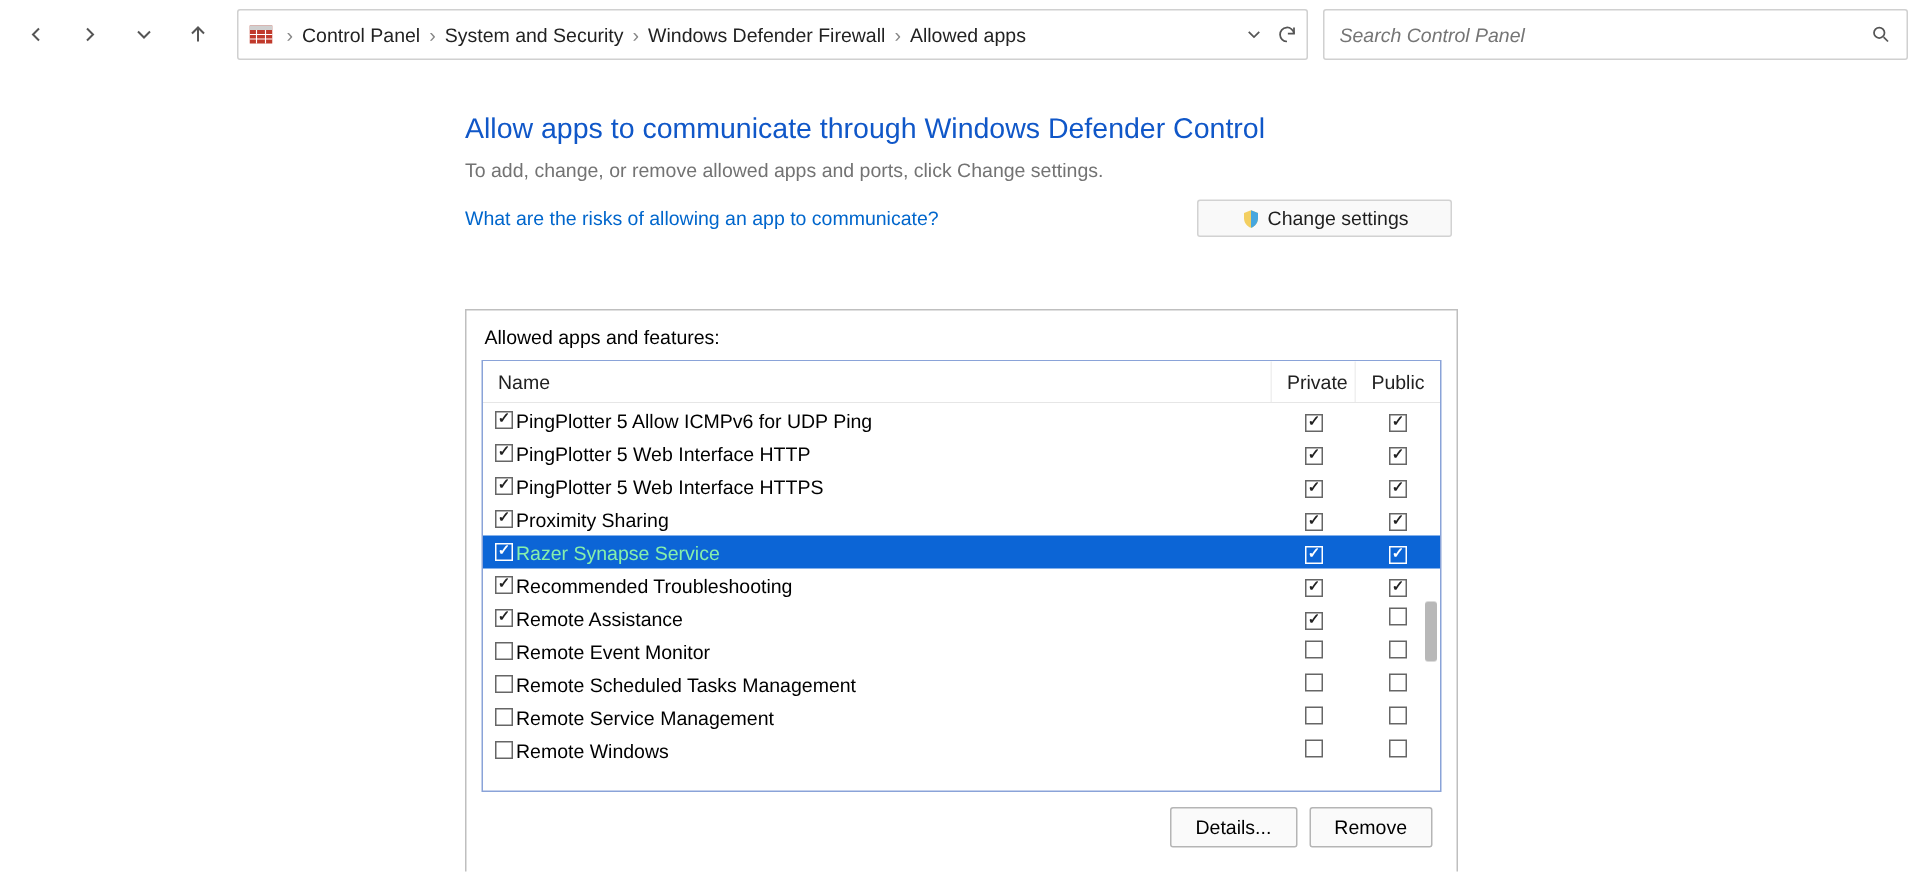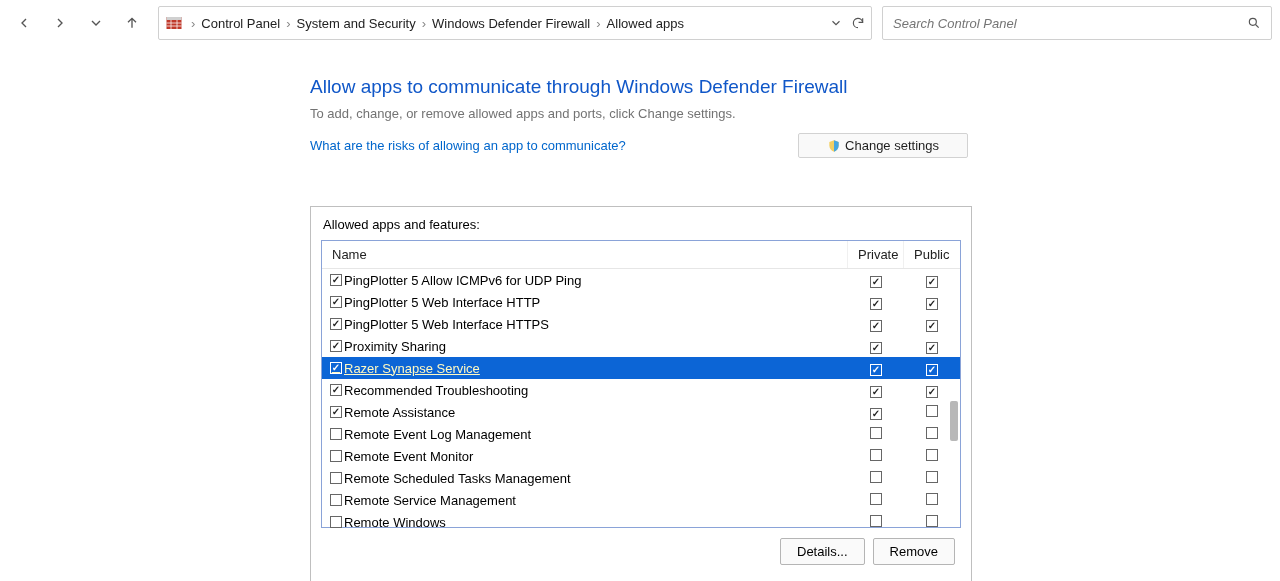--- a/index.html
+++ b/index.html
@@ -31,27 +31,27 @@
 .shield-icon { width: 14px; height: 14px; }
 
 .group-box { border: 1px solid #bfbfbf; padding: 10px 6px 18px 10px; width: 662px; margin-top: 48px; }
 .group-label { font-size: 13px; margin-bottom: 8px; padding-left: 2px; }
 
 .list-container { border: 1px solid #8aa3d8; width: 640px; height: 288px; background: #fff; position: relative; }
 .list-header { display: flex; border-bottom: 1px solid #e6e6e6; position: sticky; top: 0; background: #fff; }
 .list-header .col { padding: 6px 10px; font-size: 13px; color: #222; border-right: 1px solid #f0f0f0; }
 .col-name { flex: 1; }
 .col-priv { width: 56px; text-align: center; }
-.col-pub { width: 56px; text-align: left; border-right: none !important; }
+.col-pub { width: 56px; text-align: center; border-right: none !important; }
 
 .list-body { overflow-y: auto; height: 260px; }
 .row { display: flex; align-items: center; font-size: 13px; height: 22px; }
 .row .cell-name { flex: 1; display: flex; align-items: center; padding-left: 8px; gap: 2px; }
 .row .cell-chk { width: 56px; text-align: center; }
-.row.selected { background: #0c65d6; color: #fef9c3; text-decoration: underline; }
+.row.selected { background: #0c65d6; color: #86efac; }
 
 .chk { width: 12px; height: 12px; border: 1px solid #666; display: inline-flex; align-items: center; justify-content: center; background: #fff; flex-shrink: 0; }
 .chk.checked::after { content: "✓"; font-size: 10px; line-height: 1; color: #222; font-weight: bold; }
 .row.selected .chk { border-color: #fff; background: transparent; }
 .row.selected .chk.checked::after { color: #fff; }
 
 .scrollbar-thumb { position: absolute; right: 2px; top: 160px; width: 8px; height: 40px; background: #b8b8b8; border-radius: 2px; }
 
 .btn-row { display: flex; justify-content: flex-end; gap: 8px; margin-top: 10px; padding-right: 10px; }
 .btn { border: 1px solid #b5b5b5; background: #fafafa; padding: 5px 16px; font-size: 13px; border-radius: 2px; cursor: pointer; }
@@ -116,21 +116,21 @@
   <div class="search-bar">
     <input type="text" placeholder="Search Control Panel" style="">
     <svg viewBox="0 0 24 24">
         <circle cx="10" cy="10" r="6" stroke="currentColor" stroke-width="2" fill="none"></circle>
         <line x1="15" y1="15" x2="20" y2="20" stroke="currentColor" stroke-width="2"></line>
       </svg>
   </div>
 </div>
 
 <div class="content">
-  <h1 class="page-title">Allow apps to communicate through Windows Defender Firewall</h1>
+  <h1 class="page-title">Allow apps to communicate through Windows Defender Control</h1>
   <p class="page-desc">To add, change, or remove allowed apps and ports, click Change settings.</p>
 
   <div class="link-row" style="width:662px">
     <a href="#" class="risk-link">What are the risks of allowing an app to communicate?</a>
     <button class="change-btn">
       <svg class="shield-icon" viewBox="0 0 24 24">
           <path d="M12 2l8 3v6c0 5-3 9-8 11-5-2-8-6-8-11V5l8-3z" fill="#f2c94c"></path>
           <path d="M12 2v20c5-2 8-6 8-11V5l-8-3z" fill="#2d9cdb"></path>
         </svg>
       <span>Change settings</span>
@@ -199,28 +199,20 @@
             <div class="cell-name">
               <span class="chk checked"></span>
               <span>Remote Assistance</span>
             </div>
             <div class="cell-chk"><span class="chk checked"></span></div>
             <div class="cell-chk"><span class="chk "></span></div>
           </div>
           <div class="row">
             <div class="cell-name">
               <span class="chk "></span>
-              <span>Remote Event Log Management</span>
-            </div>
-            <div class="cell-chk"><span class="chk "></span></div>
-            <div class="cell-chk"><span class="chk "></span></div>
-          </div>
-          <div class="row">
-            <div class="cell-name">
-              <span class="chk "></span>
               <span>Remote Event Monitor</span>
             </div>
             <div class="cell-chk"><span class="chk "></span></div>
             <div class="cell-chk"><span class="chk "></span></div>
           </div>
           <div class="row">
             <div class="cell-name">
               <span class="chk "></span>
               <span>Remote Scheduled Tasks Management</span>
             </div>

